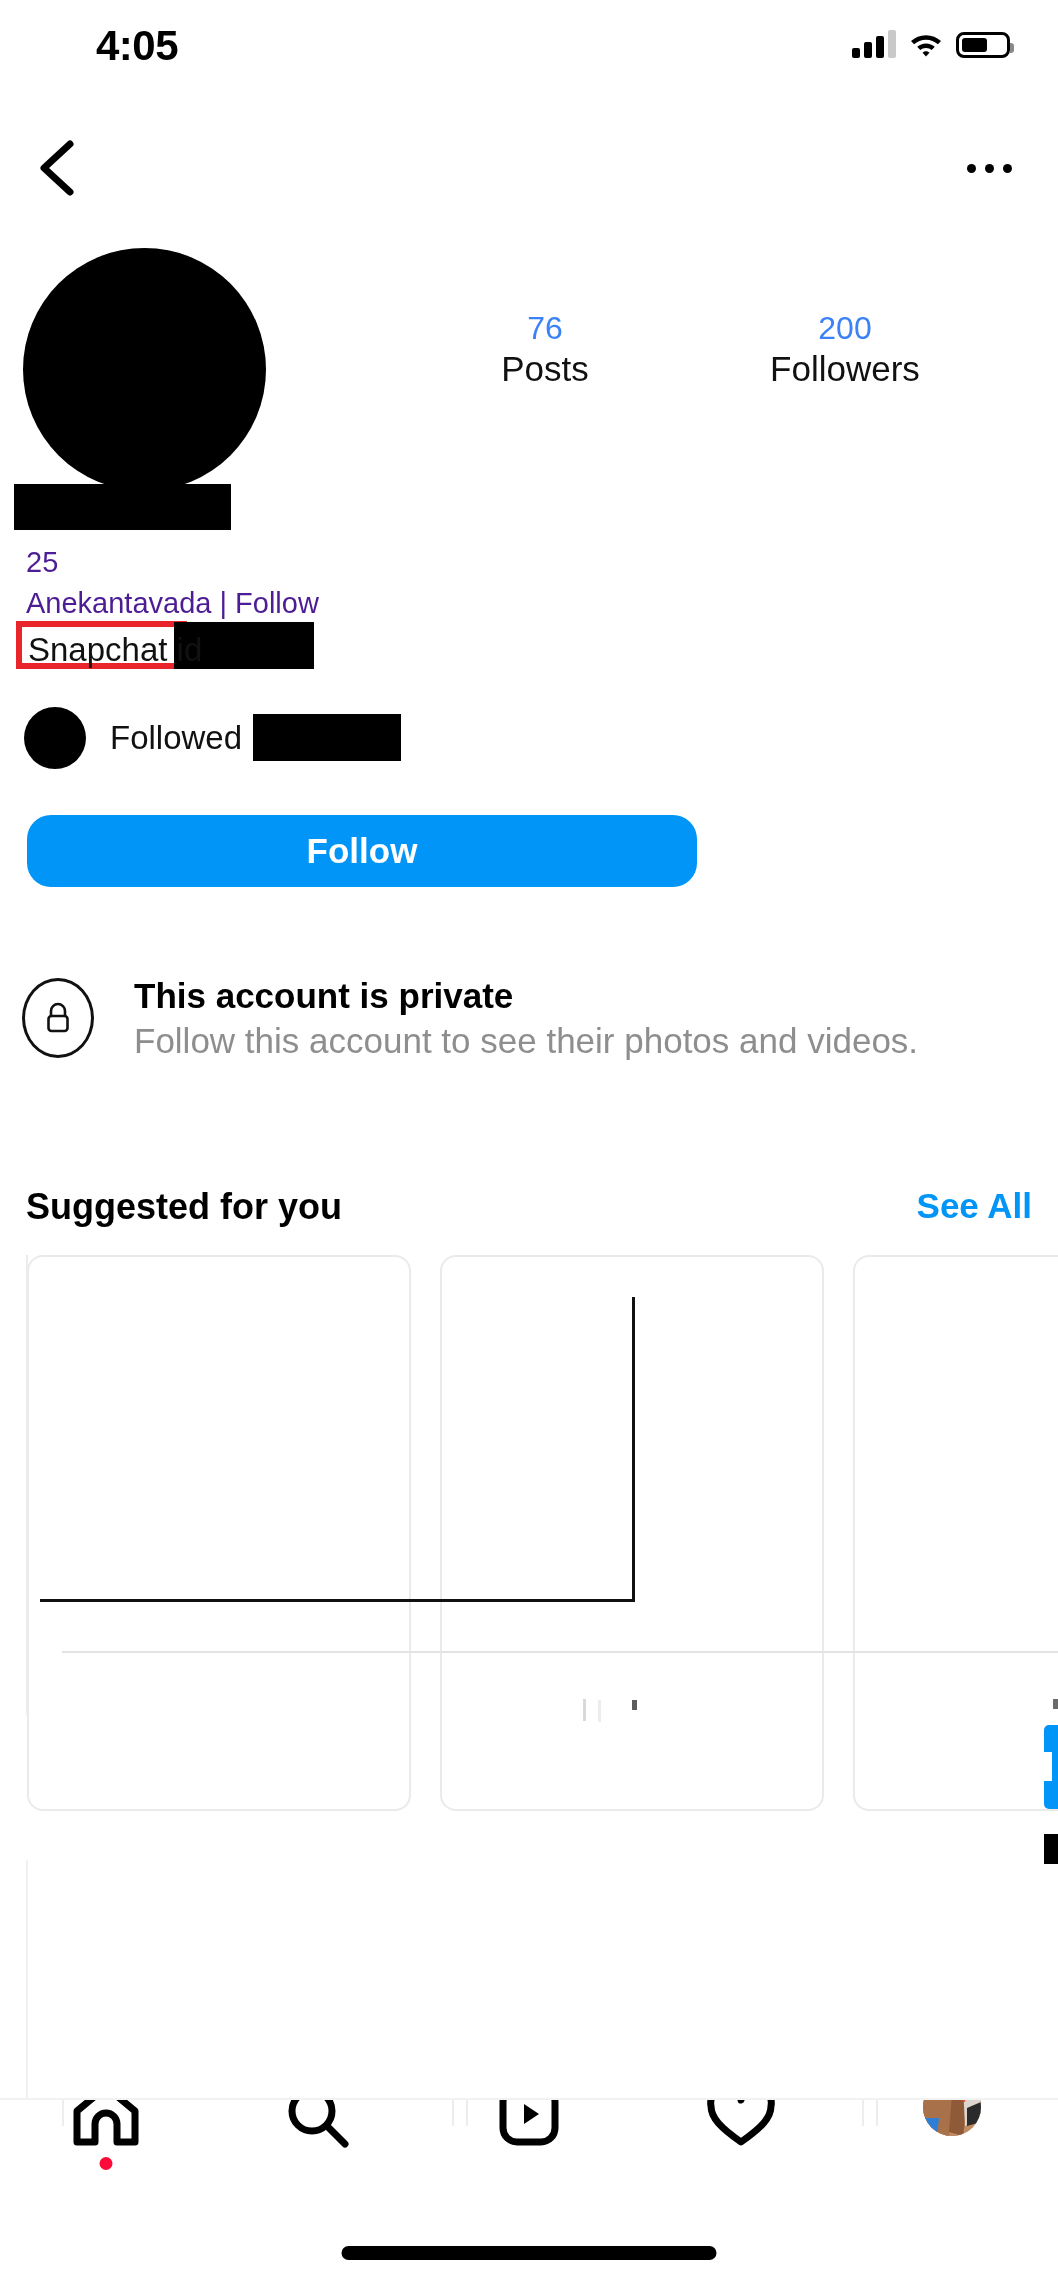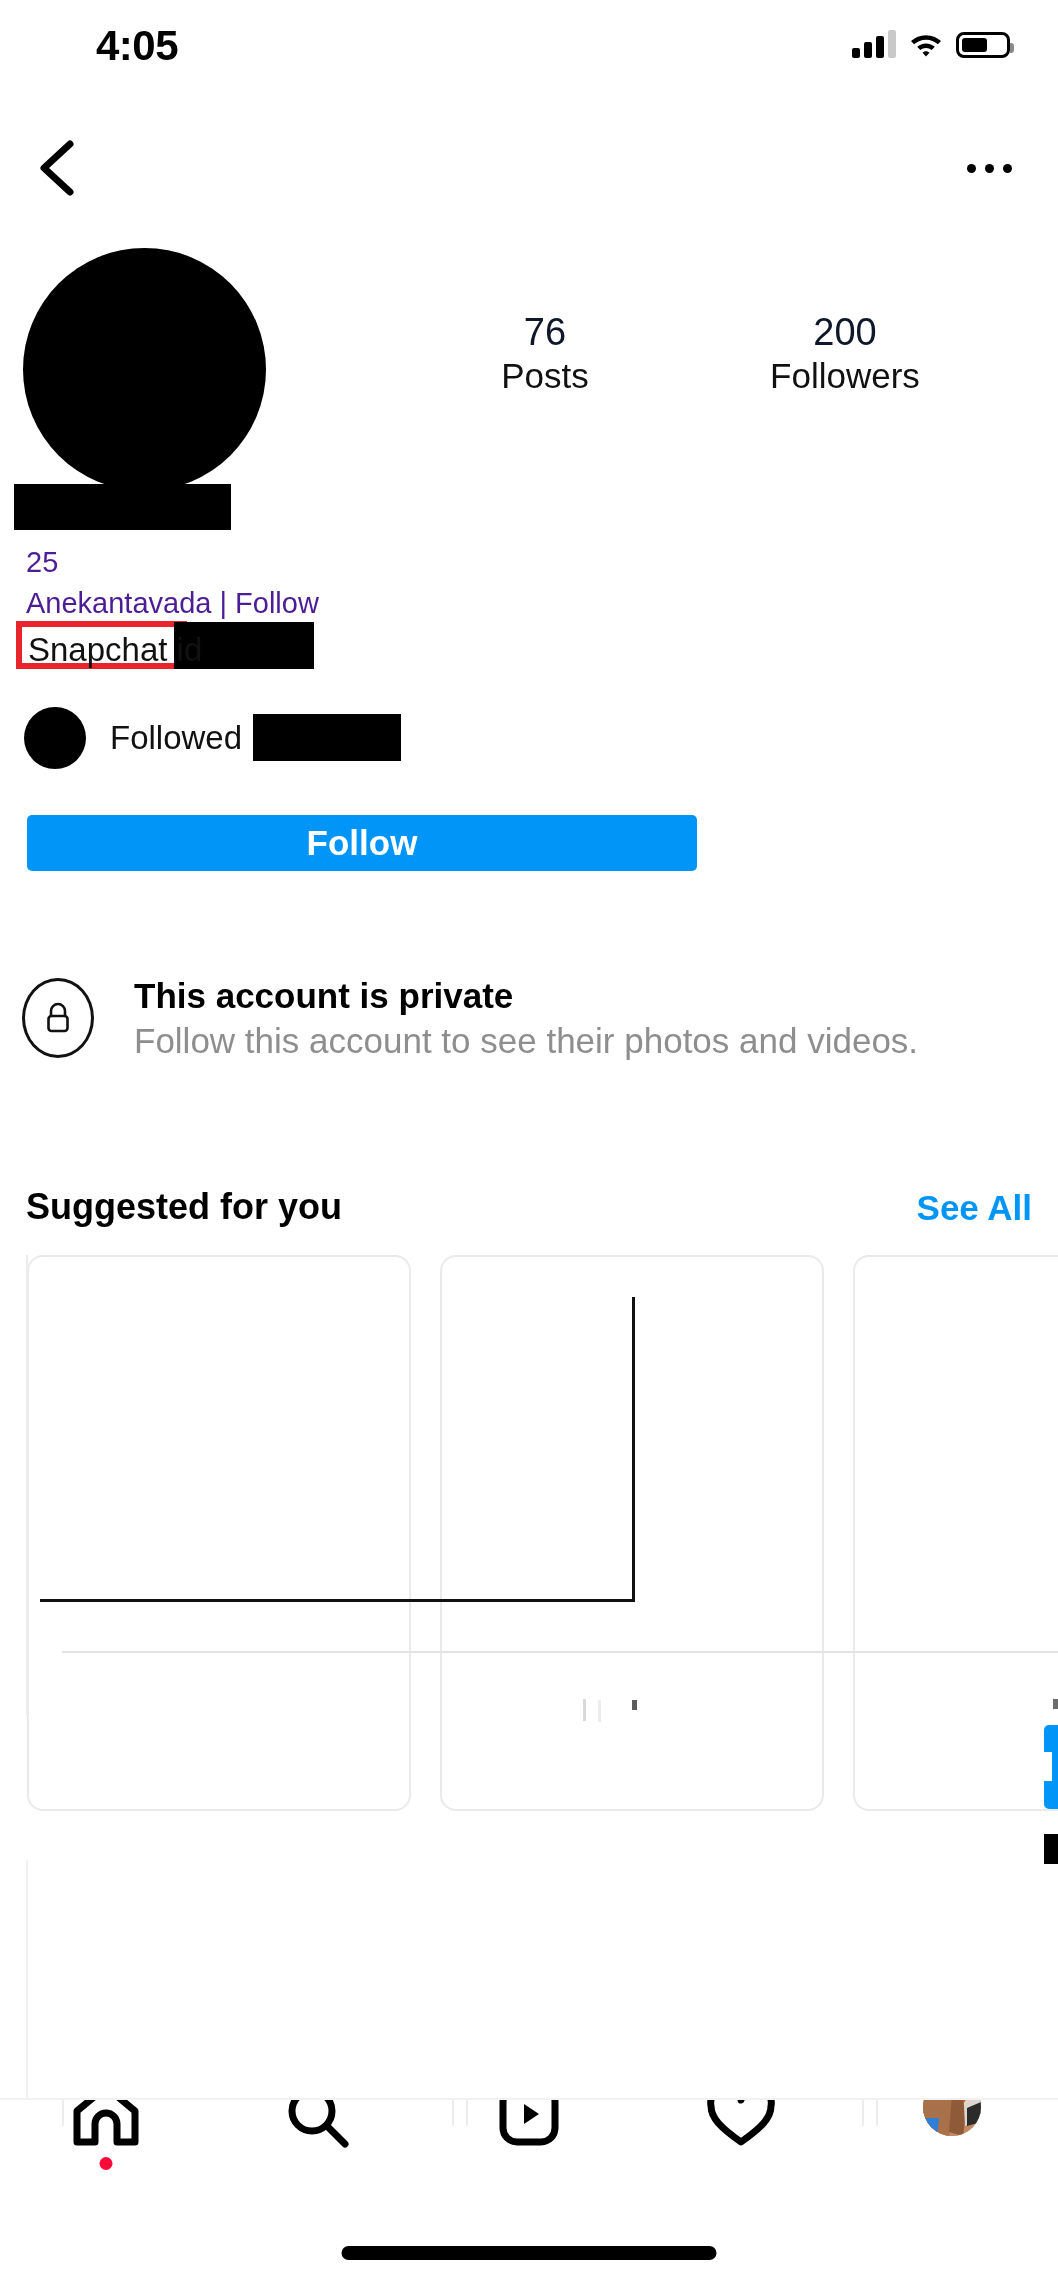--- a/index.html
+++ b/index.html
@@ -104,22 +104,22 @@
     background: #000;
   }
   .stats {
     position: absolute;
     left: 395px; top: 310px;
     width: 600px;
     display: flex;
   }
   .stat { flex: 1; text-align: center; cursor: pointer; }
   .stat-num {
-    font-size: 38px;
-    color: #0f172a;
+    font-size: 32px;
+    color: #3b82f6;
     line-height: 1.18;
   }
   .stat-label {
     font-size: 35px;
     color: #111;
     line-height: 1.18;
   }
 
   
   .name-redacted {
@@ -191,24 +191,24 @@
     position: absolute;
     left: 229px; top: 8px;
     width: 148px; height: 47px;
     background: #000;
   }
 
   
   .follow-btn {
     position: absolute;
     left: 27px; top: 815px;
-    width: 670px; height: 56px;
+    width: 670px; height: 72px;
     background: #0095f6;
     border: none;
-    border-radius: 5px;
+    border-radius: 24px;
     color: #fff;
     font-size: 35px;
     font-weight: 700;
     font-family: "Liberation Sans", sans-serif;
     cursor: pointer;
   }
 
   
   .private-block {
     position: absolute;
@@ -239,21 +239,21 @@
     color: #8e8e8e;
     line-height: 1.28;
   }
 
   
   .suggested-head {
     position: absolute;
     left: 26px; top: 1186px;
     width: 1006px;
     display: flex;
-    align-items: flex-end;
+    align-items: flex-start;
     justify-content: space-between;
   }
   .suggested-title {
     font-size: 36px;
     font-weight: 700;
     color: #000;
   }
   .see-all {
     font-size: 35px;
     font-weight: 700;

